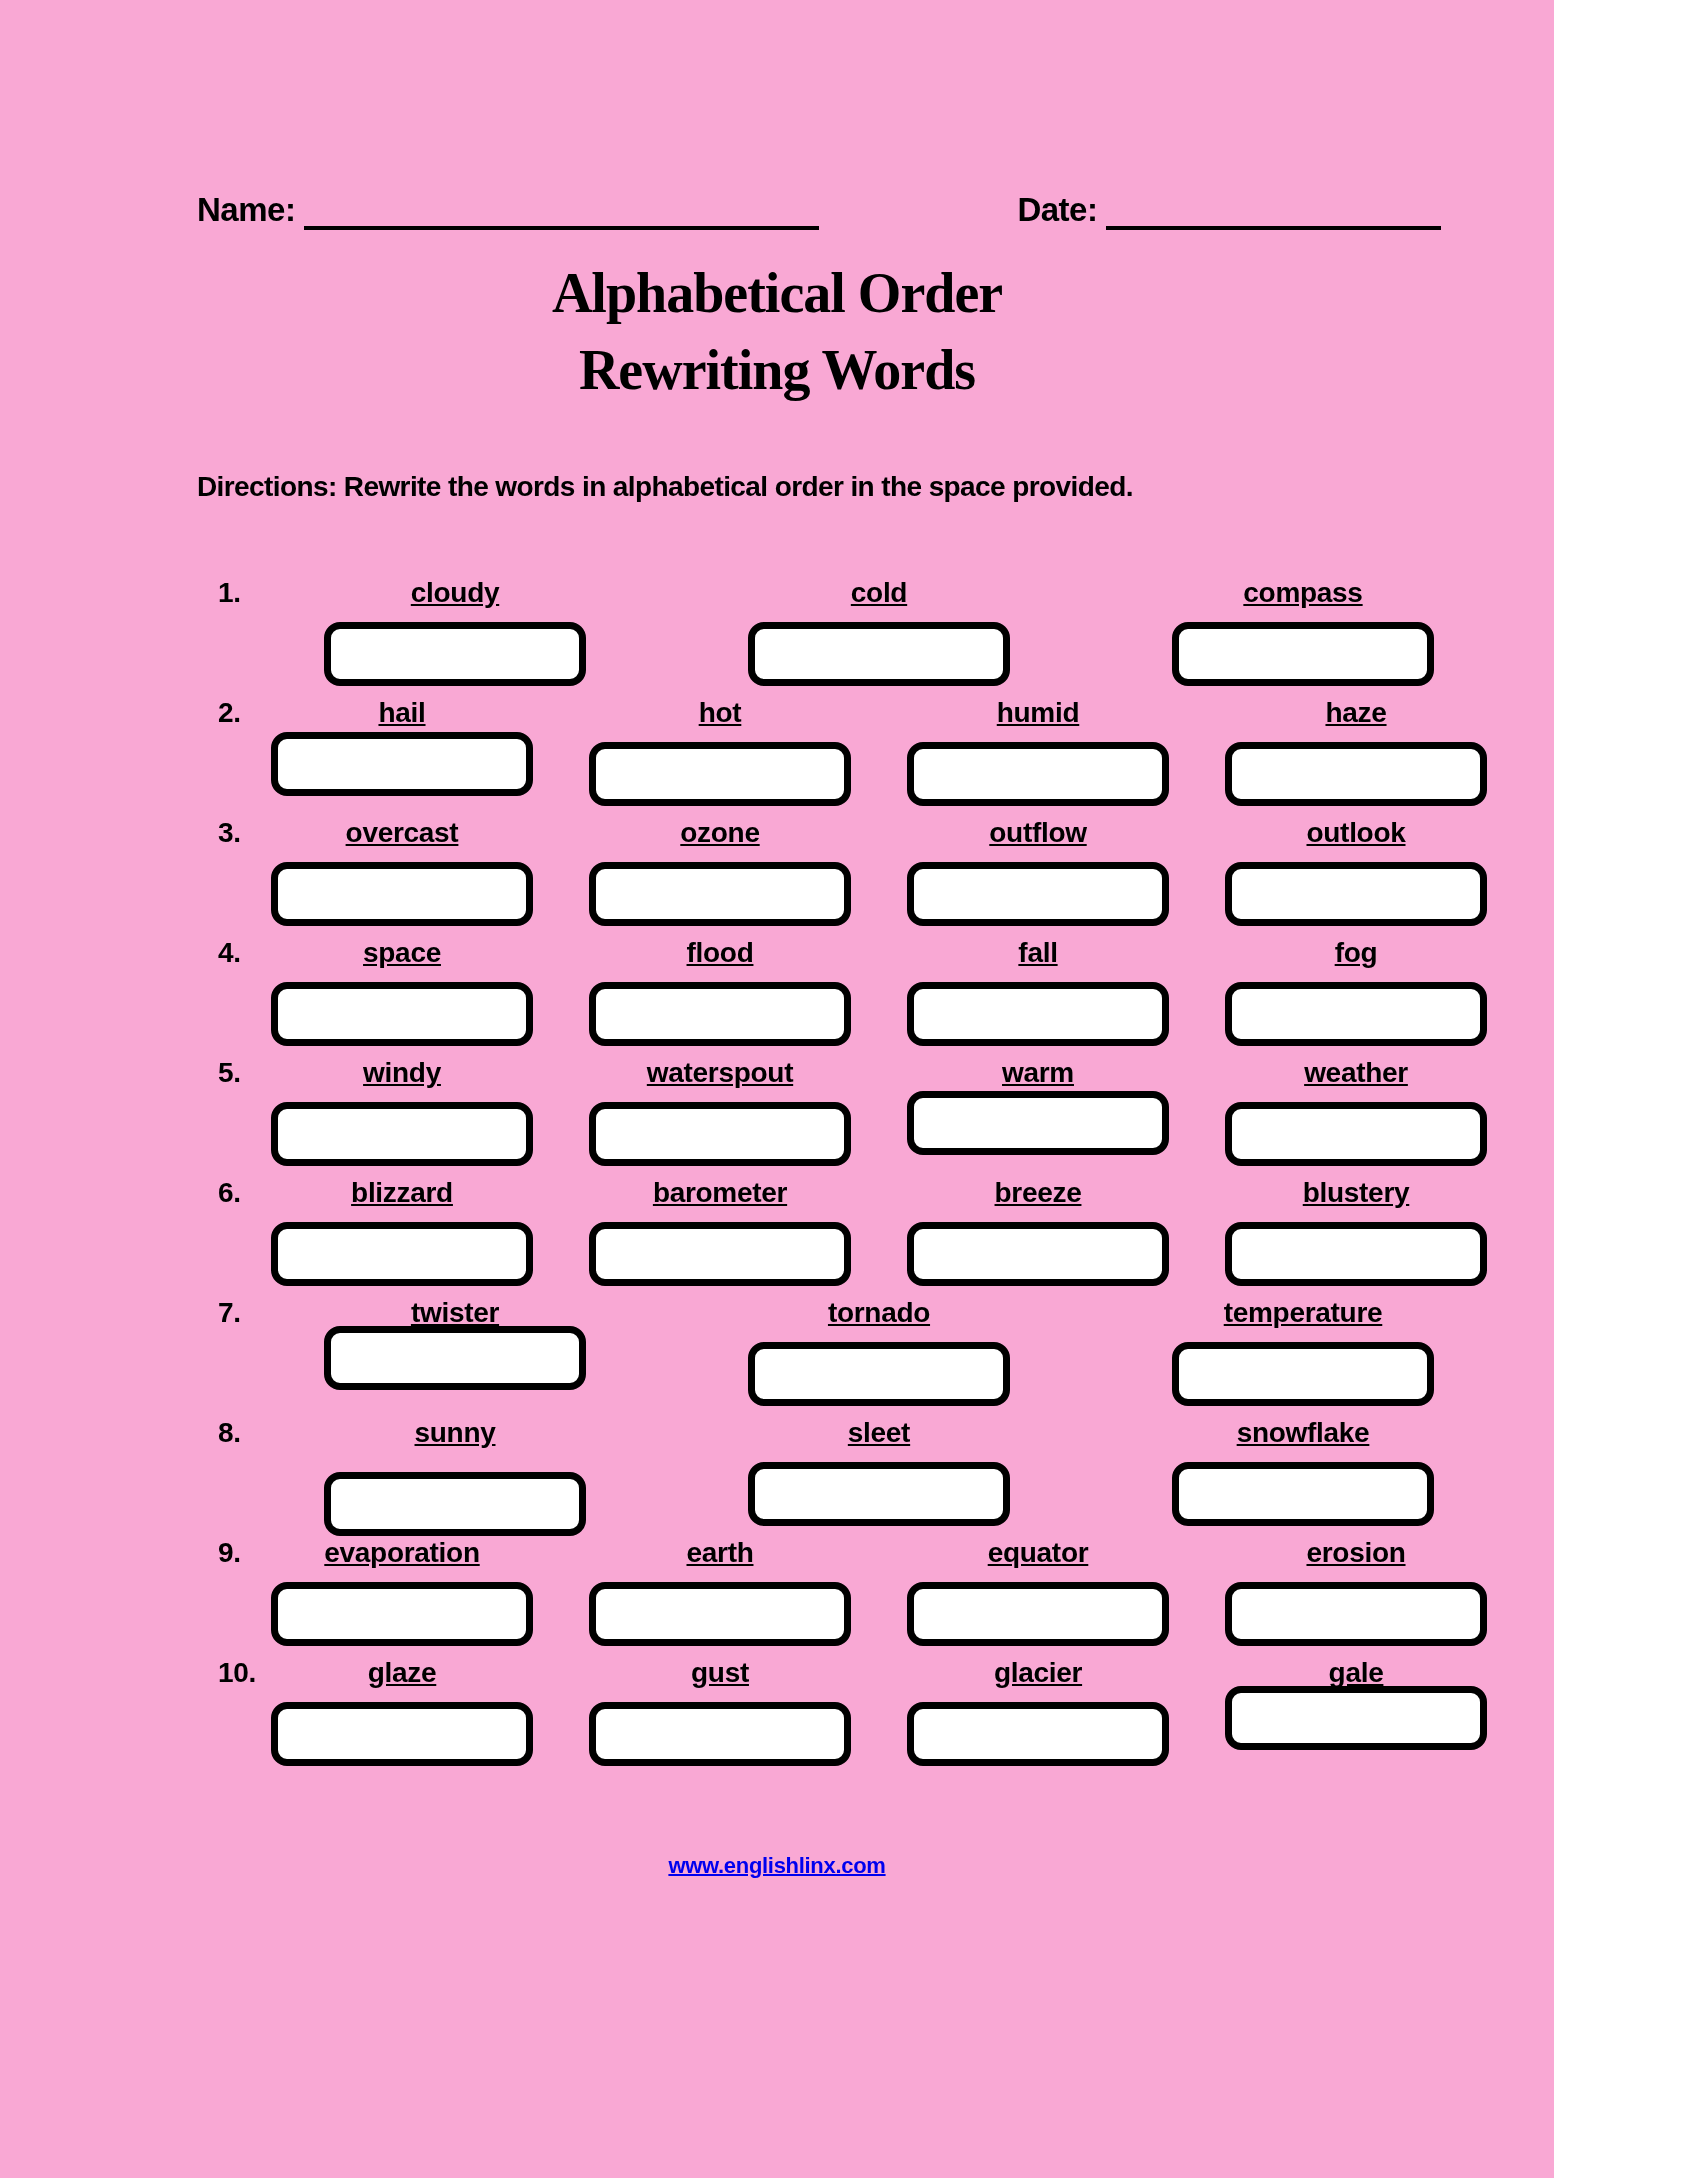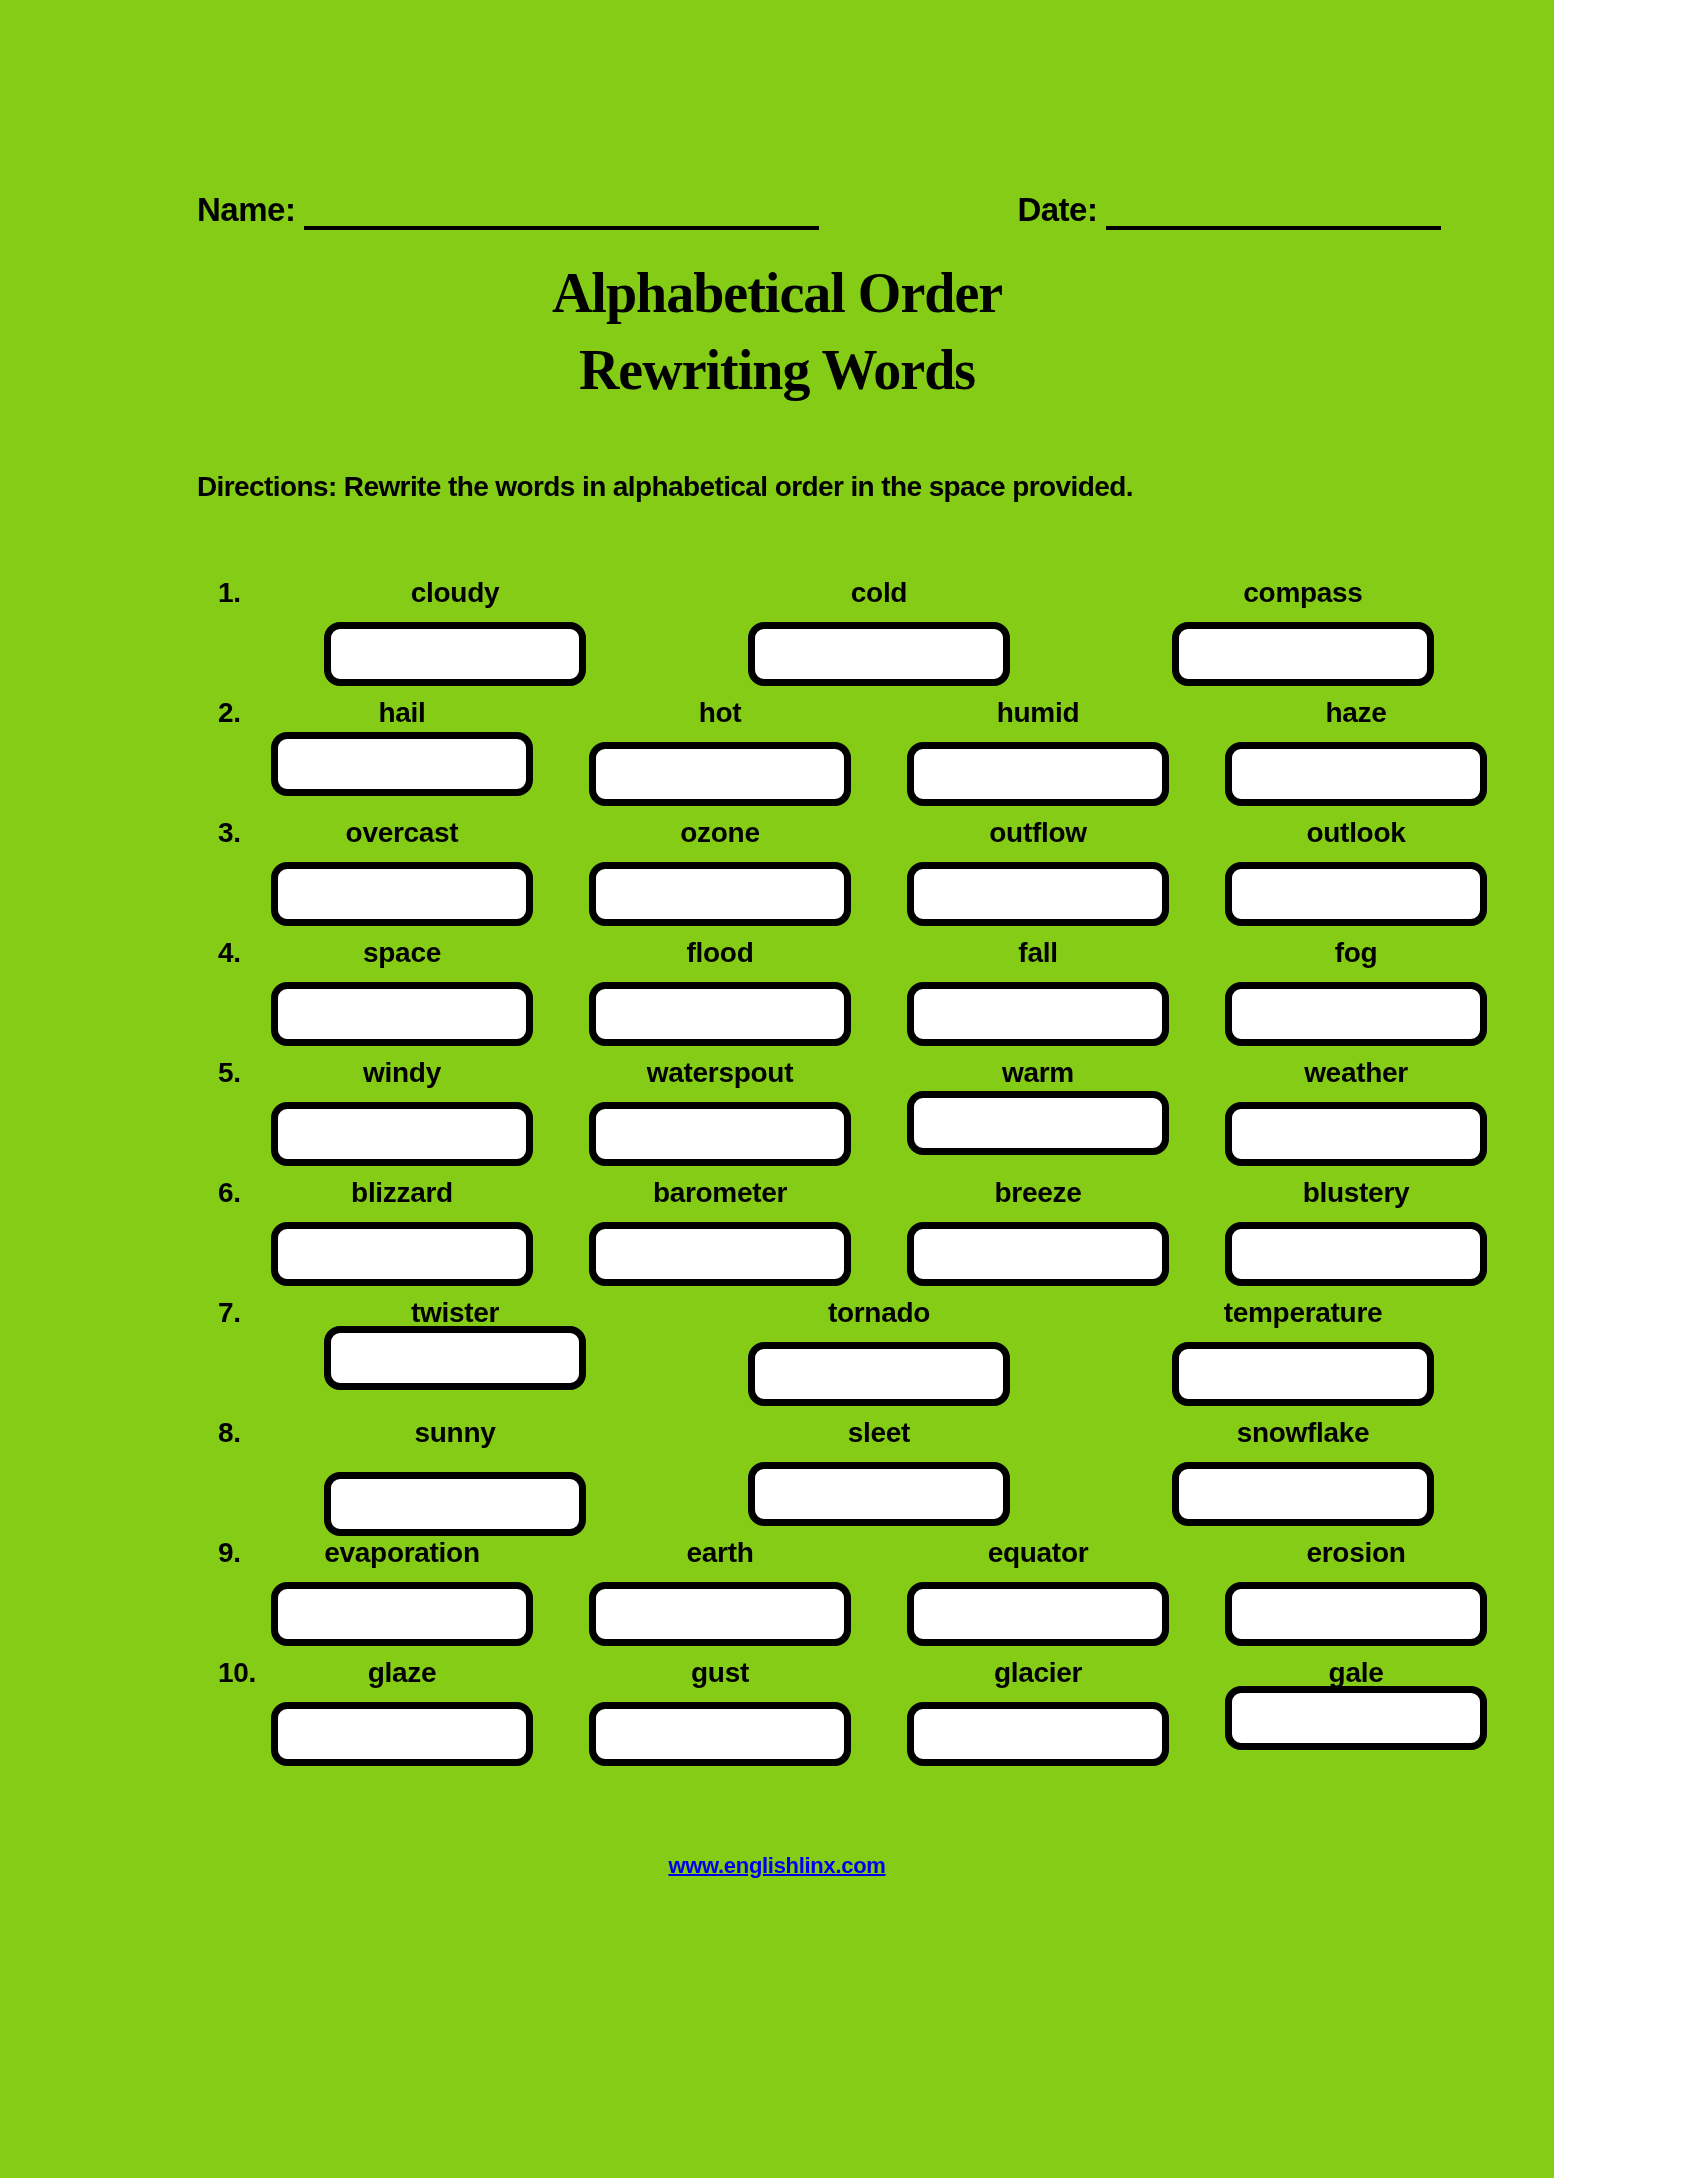--- a/index.html
+++ b/index.html
@@ -4,21 +4,21 @@
 <style>
   html, body {
     margin: 0;
     padding: 0;
     background: #ffffff;
   }
   .page {
     position: relative;
     width: 1554px;
     height: 2178px;
-    background: #84cc16;
+    background: #f9a8d4;
     color: #000000;
     font-family: "Liberation Sans", sans-serif;
     overflow: hidden;
   }
 
   
   .header {
     position: absolute;
     top: 190px;
     left: 197px;
@@ -84,20 +84,21 @@
     font-weight: bold;
     line-height: 30px;
     letter-spacing: -0.3px;
   }
   .cells {
     position: absolute;
     left: 243px;
     top: 0;
     width: 1272px;
     display: flex;
+    text-decoration: underline;
   }
   .cell {
     flex: 1 1 0;
     display: flex;
     flex-direction: column;
     align-items: center;
   }
   .word {
     font-size: 28px;
     font-weight: bold;

